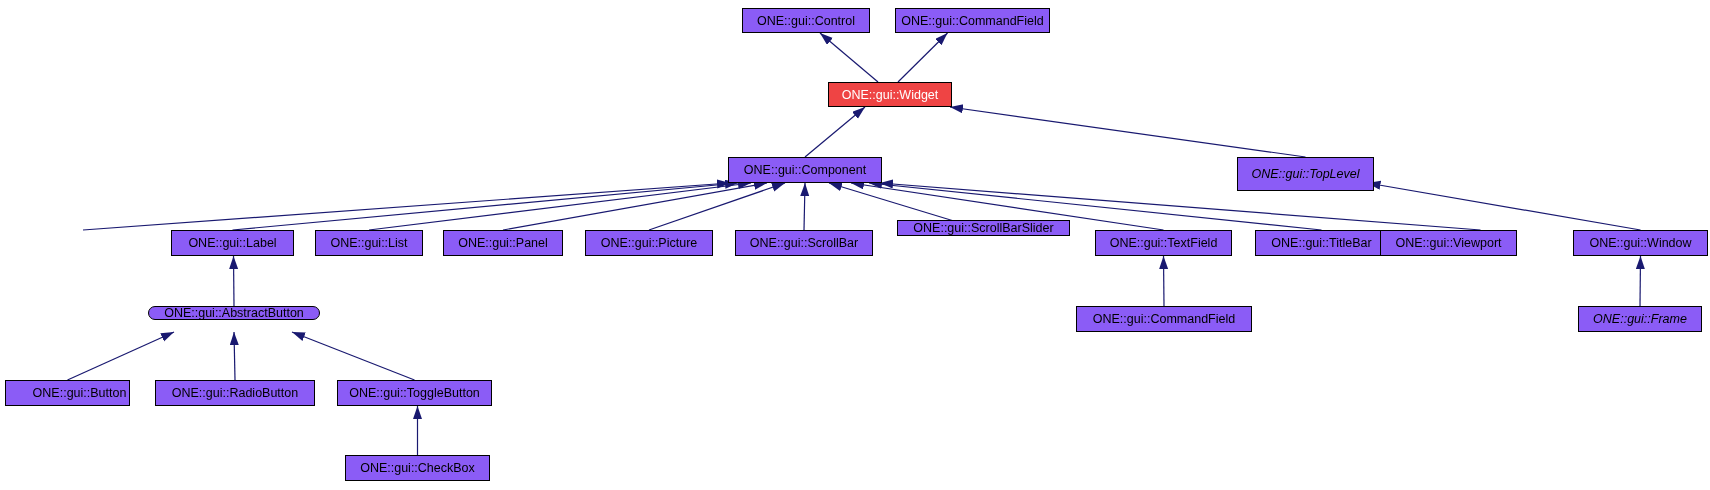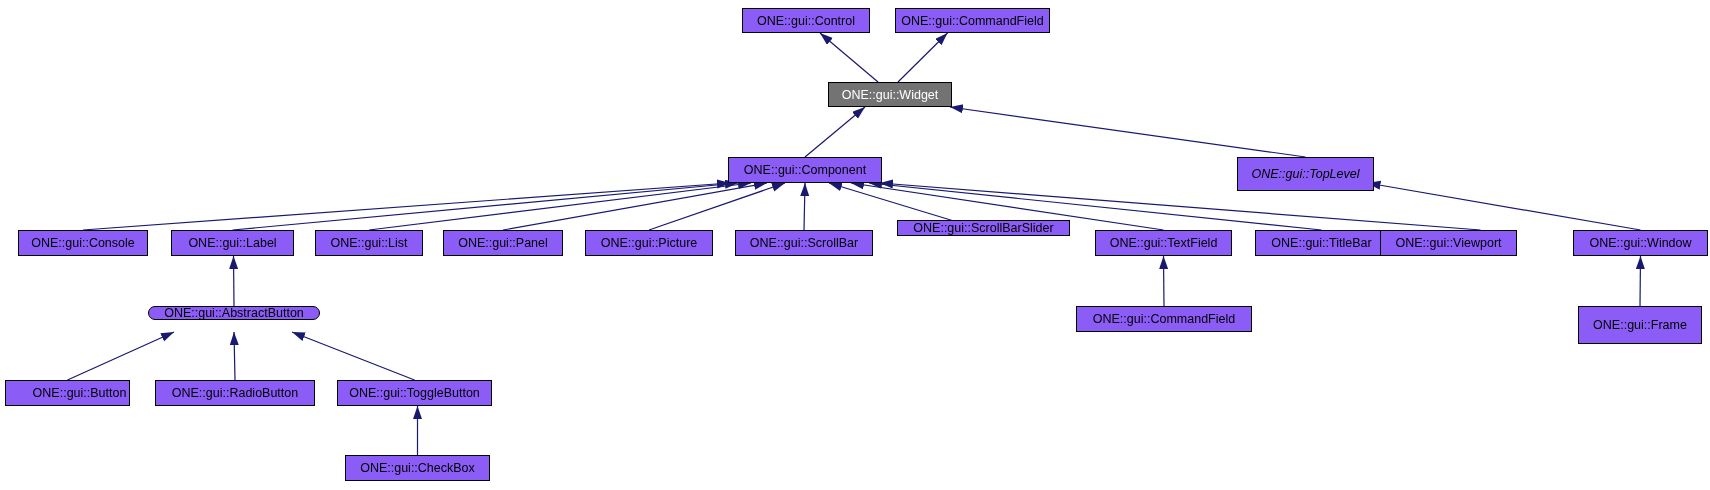--- a/index.html
+++ b/index.html
@@ -34,21 +34,21 @@
     justify-content: center;
     border: 1px solid #000000;
     background: #8b5cf6;
     color: #000000;
     font-size: 12.5px;
     white-space: nowrap;
     cursor: pointer;
     user-select: none;
   }
   .node.highlight {
-    background: #737373;
+    background: #ef4444;
     color: #ffffff;
     cursor: default;
   }
 </style>
 </head>
 <body>
 
 <div class="stage">
   <svg id="edge-layer" width="1710" height="490" viewBox="0 0 1710 490" xmlns="http://www.w3.org/2000/svg">
     <defs>
@@ -80,32 +80,31 @@
         <line x1="414.5" y1="380" x2="292" y2="332" stroke="#191970" stroke-width="1.2" marker-end="url(#arrow)"></line>
         <line x1="417.5" y1="455" x2="417.5" y2="406" stroke="#191970" stroke-width="1.2" marker-end="url(#arrow)"></line>
       </g>
   </svg>
   <div id="node-layer">
       <div class="node" style="left: 742px; top: 8px; width: 128px; height: 25px;">ONE::gui::Control</div>
       <div class="node" style="left: 895px; top: 8px; width: 155px; height: 25px;">ONE::gui::CommandField</div>
       <div class="node highlight" style="left: 828px; top: 82px; width: 124px; height: 25px;">ONE::gui::Widget</div>
       <div class="node" style="left: 728px; top: 157px; width: 154px; height: 26px;">ONE::gui::Component</div>
       <div class="node" style="left: 1237px; top: 157px; width: 137px; height: 34px; font-style: italic;">ONE::gui::TopLevel</div>
-      <div class="node" style="left: 18px; top: 230px; width: 130px; height: 26px;">ONE::gui::Console</div>
       <div class="node" style="left: 171px; top: 230px; width: 123px; height: 26px;">ONE::gui::Label</div>
       <div class="node" style="left: 315px; top: 230px; width: 108px; height: 26px;">ONE::gui::List</div>
       <div class="node" style="left: 443px; top: 230px; width: 120px; height: 26px;">ONE::gui::Panel</div>
       <div class="node" style="left: 585px; top: 230px; width: 128px; height: 26px;">ONE::gui::Picture</div>
       <div class="node" style="left: 735px; top: 230px; width: 138px; height: 26px;">ONE::gui::ScrollBar</div>
       <div class="node" style="left: 897px; top: 220px; width: 173px; height: 16px;">ONE::gui::ScrollBarSlider</div>
       <div class="node" style="left: 1095px; top: 230px; width: 137px; height: 26px;">ONE::gui::TextField</div>
       <div class="node" style="left: 1255px; top: 230px; width: 133px; height: 26px;">ONE::gui::TitleBar</div>
       <div class="node" style="left: 1380px; top: 230px; width: 137px; height: 26px;">ONE::gui::Viewport</div>
       <div class="node" style="left: 1573px; top: 230px; width: 135px; height: 26px;">ONE::gui::Window</div>
       <div class="node" style="left: 148px; top: 306px; width: 172px; height: 14px; border-radius: 8px;">ONE::gui::AbstractButton</div>
       <div class="node" style="left: 1076px; top: 306px; width: 176px; height: 26px;">ONE::gui::CommandField</div>
-      <div class="node" style="left: 1578px; top: 306px; width: 124px; height: 38px;">ONE::gui::Frame</div>
+      <div class="node" style="left: 1578px; top: 306px; width: 124px; height: 26px; font-style: italic;">ONE::gui::Frame</div>
       <div class="node" style="left: 5px; top: 380px; width: 125px; height: 26px; padding-left: 24px;">ONE::gui::Button</div>
       <div class="node" style="left: 155px; top: 380px; width: 160px; height: 26px;">ONE::gui::RadioButton</div>
       <div class="node" style="left: 337px; top: 380px; width: 155px; height: 26px;">ONE::gui::ToggleButton</div>
       <div class="node" style="left: 345px; top: 455px; width: 145px; height: 26px;">ONE::gui::CheckBox</div>
     </div>
 </div>
 
 </body></html>

